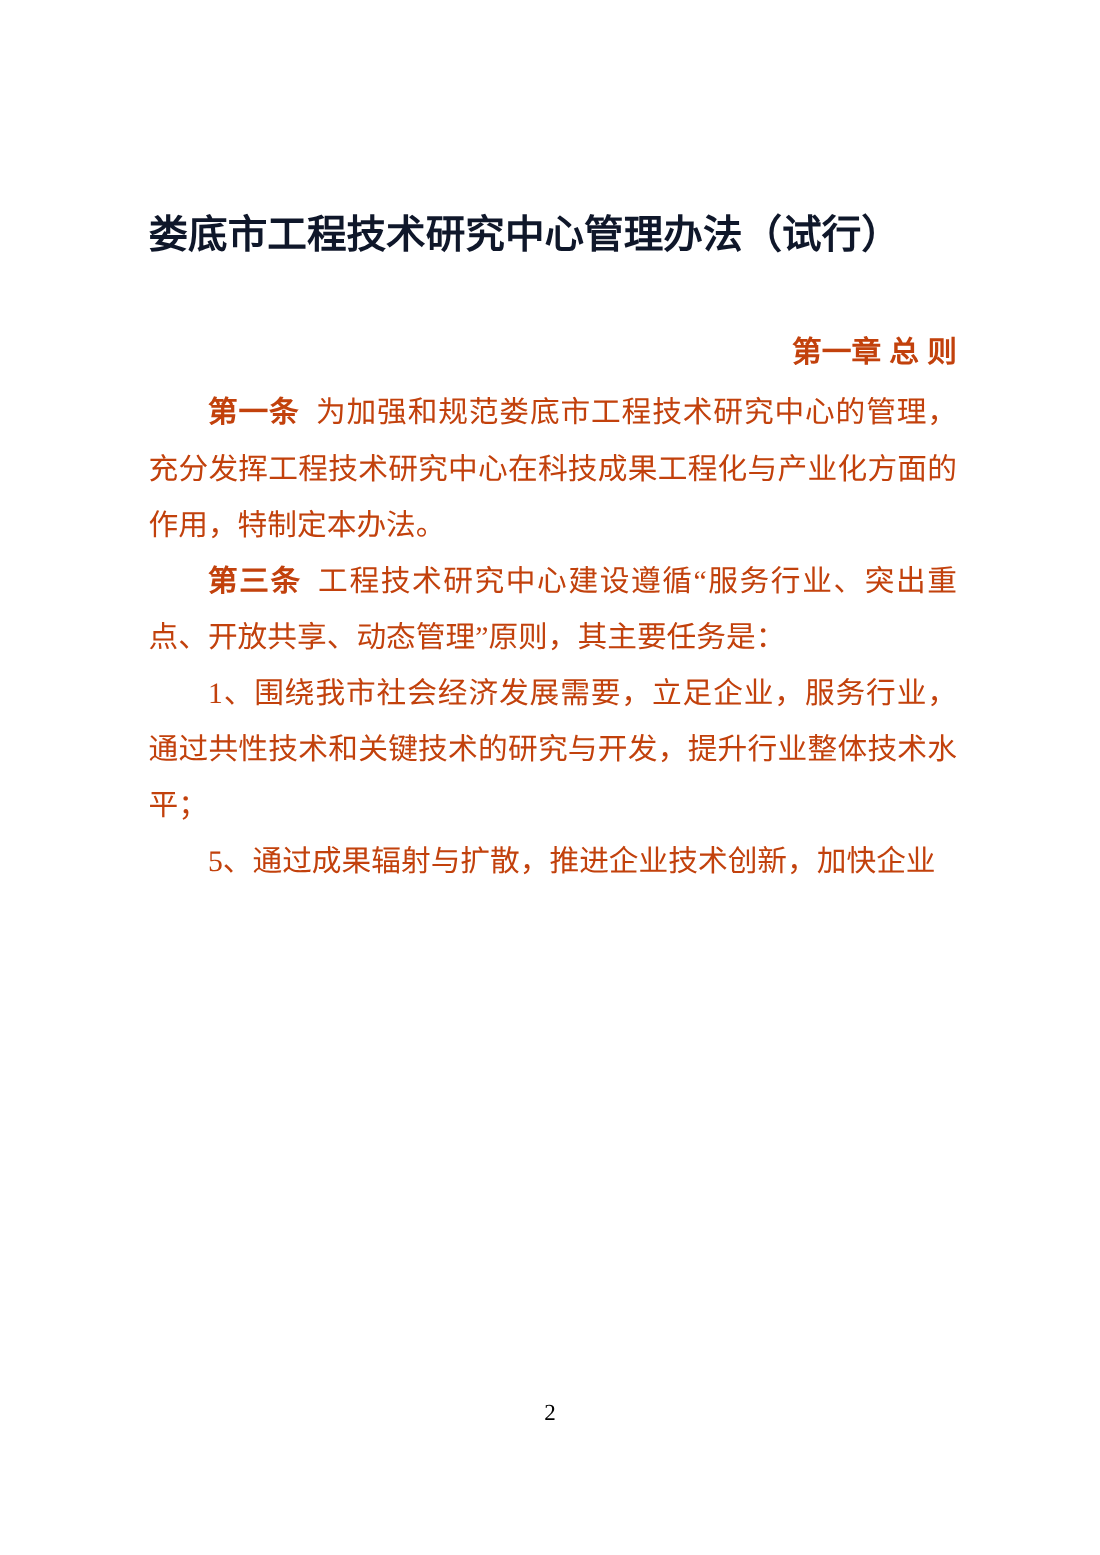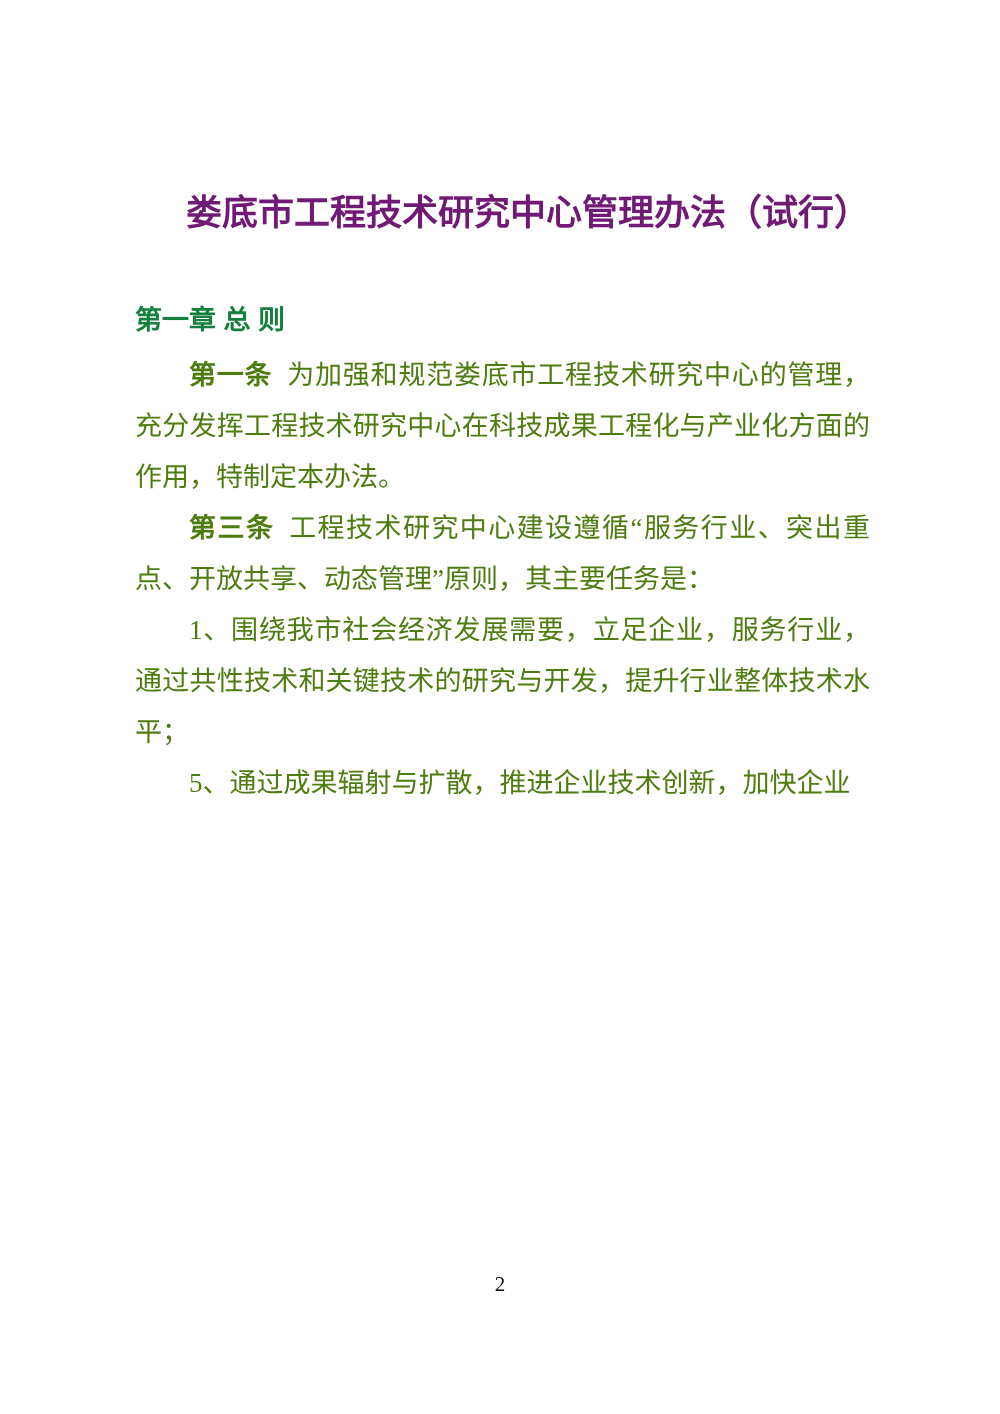--- a/index.html
+++ b/index.html
@@ -18,40 +18,40 @@
     overflow: hidden;
     color: #000000;
   }
   .doc-title {
     margin: 0;
     padding-top: 192px;
     font-family: "Liberation Serif", serif;
     font-weight: 700;
     font-size: 36px;
     line-height: 1.2;
-    text-align: right;
+    text-align: left;
     white-space: nowrap;
     letter-spacing: 0px;
-    color: #701a75;
+    color: #0f172a;
   }
   .chapter-heading {
     margin: 68px 0 0 0;
     font-family: "Liberation Sans", sans-serif;
     font-weight: 700;
     font-size: 27px;
     line-height: 1.3;
-    text-align: left;
-    color: #15803d;
+    text-align: right;
+    color: #c2410c;
   }
   .body-text {
     margin-top: 12px;
     font-family: "Liberation Serif", serif;
     font-size: 27px;
     line-height: 51px;
-    color: #4d7c0f;
+    color: #c2410c;
   }
   .para {
     margin: 0;
     text-indent: 2em;
     text-align: justify;
     text-justify: inter-ideograph;
   }
   .para-label {
     font-weight: 700;
     margin-right: 0.55em;

